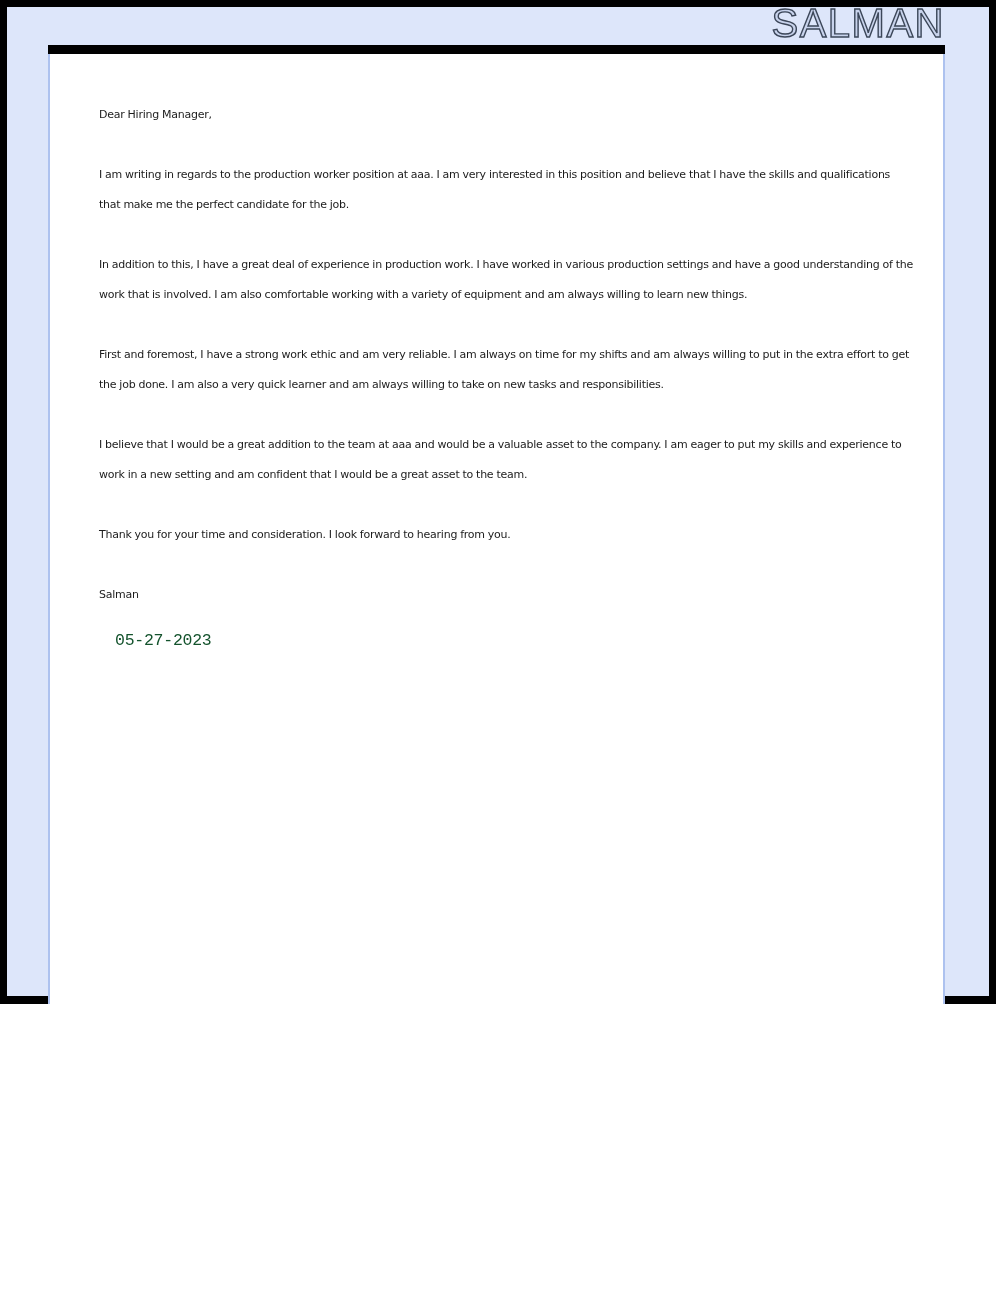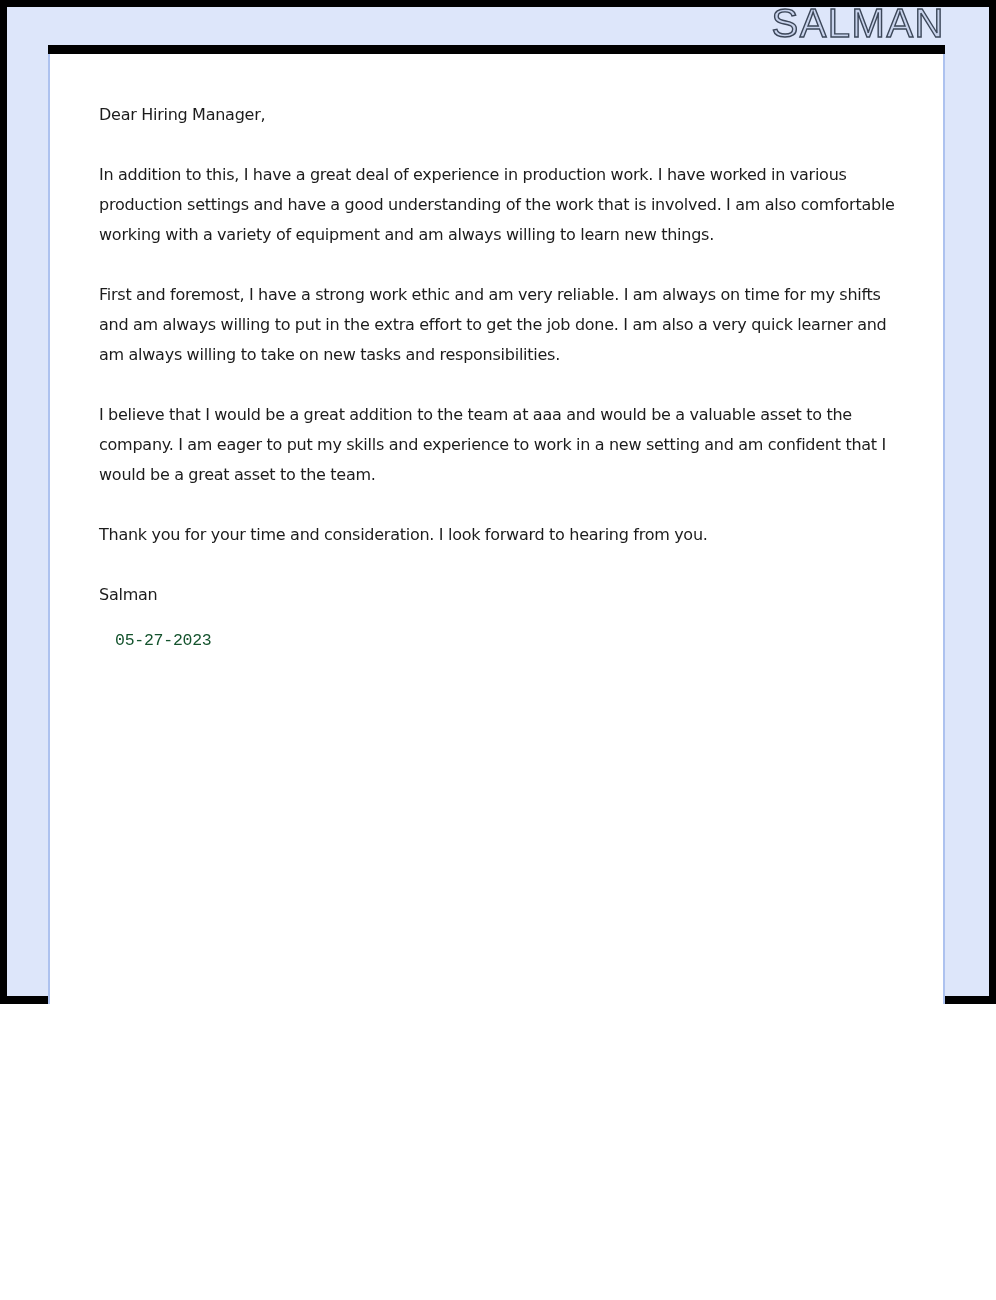--- a/index.html
+++ b/index.html
@@ -86,21 +86,21 @@
     left: 49px;
     top: 46px;
     right: 30px;
   }
 
   .salutation,
   .para,
   .closing-line,
   .signature-name {
     font-family: "DejaVu Sans", sans-serif;
-    font-size: 16px;
+    font-size: 11px;
     line-height: 30px;
     color: #1c1c1c;
     margin: 0;
     letter-spacing: -0.25px;
     word-spacing: -0.2px;
   }
 
   .salutation { margin-bottom: 30px; }
   .para { margin-bottom: 30px; }
   .closing-line { margin-bottom: 30px; }
@@ -138,20 +138,21 @@
   </div>
 
   <div class="header-rule"></div>
 
   <div class="letter-card">
 
     <div class="letter-body">
 
       <p class="salutation">Dear Hiring Manager,</p>
 
+      <p class="para">I am writing in regards to the production worker position at aaa. I am very interested in this position and believe that I have the skills and qualifications that make me the perfect candidate for the job.</p>
 
       <p class="para">In addition to this, I have a great deal of experience in production work. I have worked in various production settings and have a good understanding of the work that is involved. I am also comfortable working with a variety of equipment and am always willing to learn new things.</p>
 
       <p class="para">First and foremost, I have a strong work ethic and am very reliable. I am always on time for my shifts and am always willing to put in the extra effort to get the job done. I am also a very quick learner and am always willing to take on new tasks and responsibilities.</p>
 
       <p class="para">I believe that I would be a great addition to the team at aaa and would be a valuable asset to the company. I am eager to put my skills and experience to work in a new setting and am confident that I would be a great asset to the team.</p>
 
       <p class="closing-line">Thank you for your time and consideration. I look forward to hearing from you.</p>
 
 

